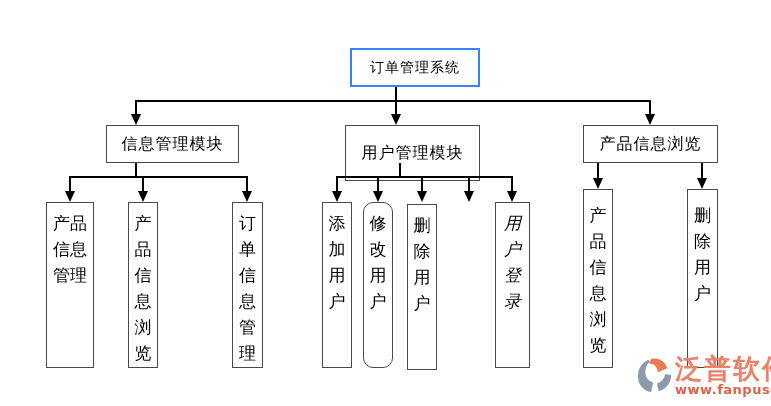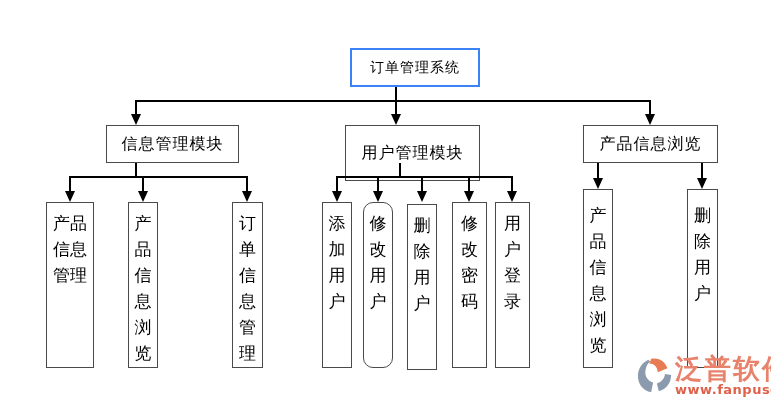--- a/index.html
+++ b/index.html
@@ -101,24 +101,21 @@
 
   <div class="leaf" style="left:322px;top:202px;width:30px;height:166px;">
     <span>添加用户</span>
   </div>
   <div class="leaf" style="left:363px;top:202px;width:30px;height:166px;border-radius:10px;">
     <span>修改用户</span>
   </div>
   <div class="leaf" style="left:407px;top:204px;width:30px;height:166px;">
     <span>删除用户</span>
   </div>
-  <div class="leaf" style="left:452px;top:202px;width:35px;height:166px;">
-    <span>修改密码</span>
-  </div>
-  <div class="leaf" style="left:495px;top:202px;width:35px;height:166px;">
+  <div class="leaf" style="left:495px;top:202px;width:35px;height:166px;font-style:italic;">
     <span>用户登录</span>
   </div>
 
   <div class="vline" style="left:597px;top:163px;height:15px;"></div>
   <div class="arrow" style="left:593px;top:178px;"></div>
   <div class="vline" style="left:701px;top:163px;height:15px;"></div>
   <div class="arrow" style="left:697px;top:178px;"></div>
 
   <div class="leaf" style="left:583px;top:189px;width:30px;height:179px;padding-top:12px;">
     <span>产品信息浏览</span>

